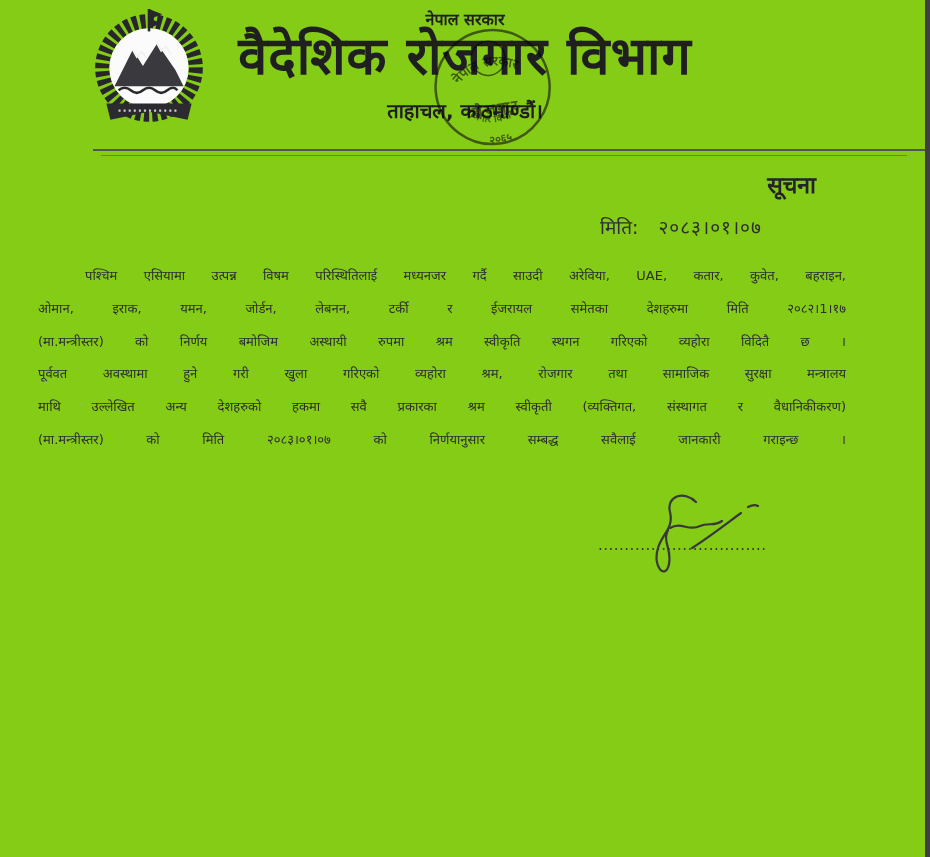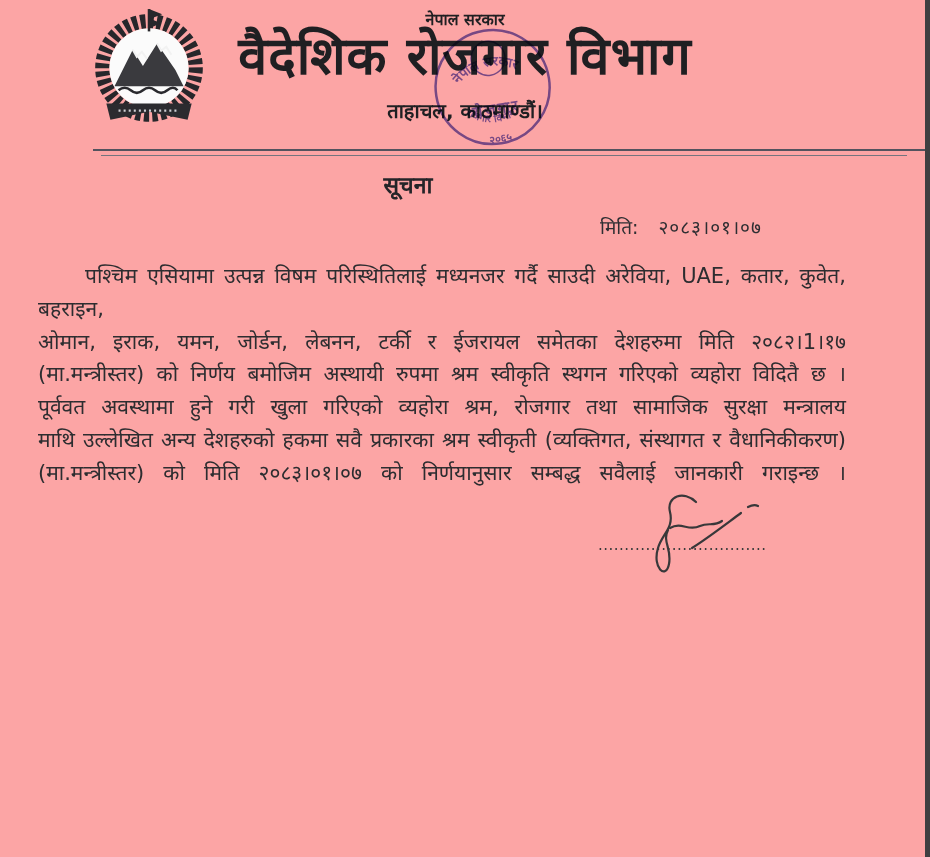--- a/index.html
+++ b/index.html
@@ -3,21 +3,21 @@
 <meta charset="utf-8">
 <style>
   html,body{margin:0;padding:0;}
   body{
     width:930px;height:857px;
     background:#ffffff;
     font-family:"DejaVu Sans","Liberation Sans",sans-serif;
   }
   .page{
     position:relative;width:930px;height:857px;
-    background:#fca5a5;overflow:hidden;
+    background:#84cc16;overflow:hidden;
     color:#2c2c2e;
   }
   
   .scan-edge{
     position:absolute;top:0;right:0;width:5px;height:857px;
     background:#3f3f41;
   }
   
   .emblem{position:absolute;left:86px;top:5px;width:126px;height:130px;}
   .header-center{
@@ -31,28 +31,28 @@
   .stamp{
     position:absolute;left:418px;top:22px;width:150px;height:135px;
     opacity:.82;mix-blend-mode:multiply;
     transform:rotate(-9deg);
   }
   .rule-1{position:absolute;top:149px;left:93px;width:835px;height:2px;background:#53535e;}
   .rule-2{position:absolute;top:155px;left:101px;width:806px;height:1px;background:#74747e;}
   
   .notice-title{
     position:absolute;top:168px;left:0;width:816px;
-    text-align:center;font-size:23px;font-weight:700;color:#242428;
+    text-align:right;font-size:23px;font-weight:700;color:#242428;
   }
   .date-line{position:absolute;top:214px;left:600px;font-size:19px;color:#2e2e32;}
   .date-line .val{margin-left:20px;letter-spacing:1px;}
   
   .body-block{
     position:absolute;top:260px;left:38px;width:808px;
-    font-size:21px;line-height:32.8px;color:#2d2d30;
+    font-size:13px;line-height:32.8px;color:#2d2d30;
   }
   .body-line{text-align:justify;text-align-last:justify;}
   .body-line.indent{text-indent:47px;}
   
   .sig-wrap{position:absolute;left:598px;top:490px;width:170px;height:115px;}
   .sig-scribble{position:absolute;left:0;top:0;width:170px;height:95px;}
   .sig-dots{
     position:absolute;left:0;top:46px;width:170px;
     font-size:15px;letter-spacing:.5px;color:#3a3a3a;
     white-space:nowrap;overflow:hidden;

